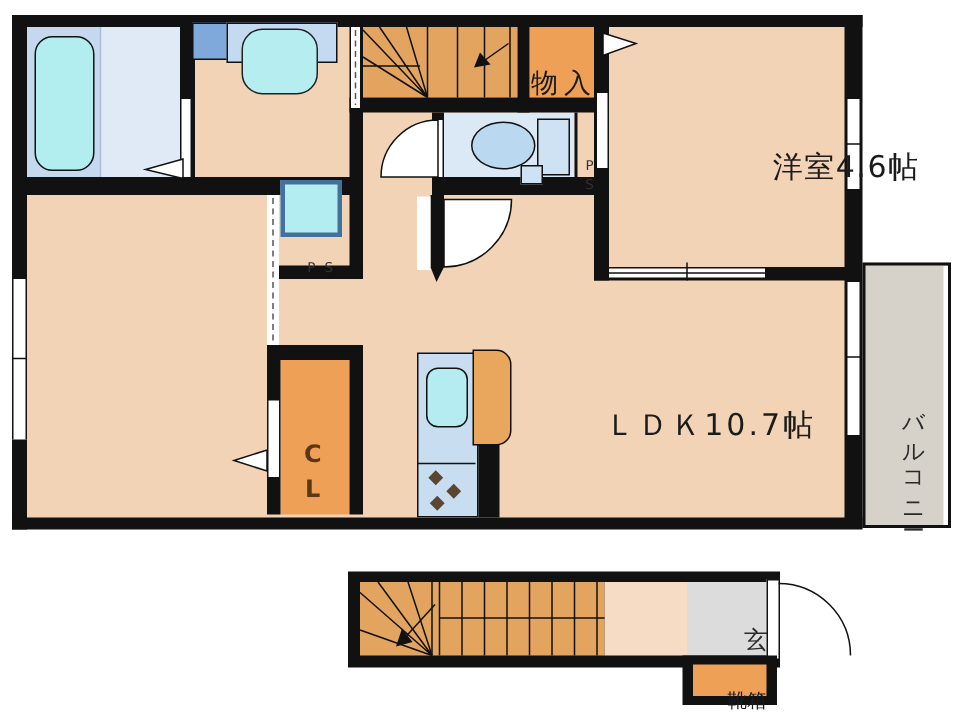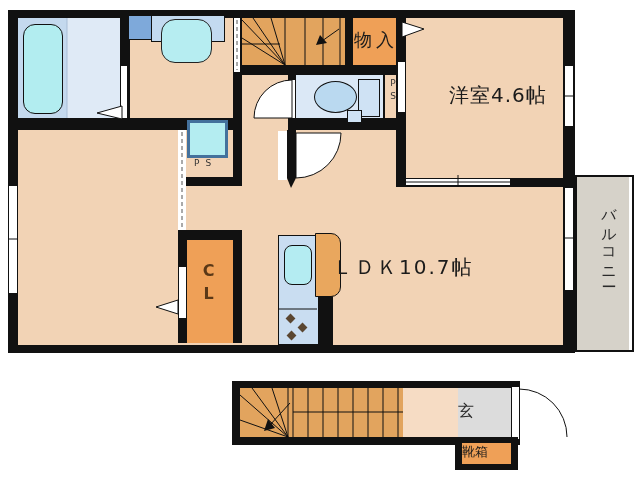--- a/index.html
+++ b/index.html
@@ -1,21 +1,21 @@
 <!DOCTYPE html>
 <html><head>
 <meta charset="utf-8">
 <style>
   html,body{margin:0;padding:0;background:#ffffff;}
   .canvas{position:relative;width:638px;height:480px;background:#ffffff;overflow:hidden;
           font-family:"DejaVu Sans","Liberation Sans",sans-serif;}
   .abs{position:absolute;}
   .wall{position:absolute;background:#111111;}
   .gap{position:absolute;background:#ffffff;}
-  .lbl{position:absolute;color:#1b1b1b;text-align:left;line-height:1.1;white-space:nowrap;}
+  .lbl{position:absolute;color:#1b1b1b;text-align:right;line-height:1.1;white-space:nowrap;margin-top:16px;}
   .vert{writing-mode:vertical-rl;}
   .upright{text-orientation:upright;}
   svg.overlay{position:absolute;left:0;top:0;pointer-events:none;}
 </style>
 </head>
 <body>
 
 <div class="canvas">
 
   <div class="abs" style="left:14px;top:14px;width:553px;height:335px;background:#f2d3b5;"></div>
@@ -115,21 +115,21 @@
       <path d="M240 395L288 437 M240 420L288 437 M252 388L288 437 M272 388L288 437"></path>
     </g>
     <g>
       <path d="M290 403L270 425" stroke="#111" fill="none"></path>
       <polygon points="264,431 275,428 268,419" fill="#111"></polygon>
     </g>
     <path d="M519 389 A48 48 0 0 1 567 437" fill="none" stroke="#111"></path>
   </svg>
 
   <div class="lbl" style="left:405px;top:84px;width:164px;font-size:20px;letter-spacing:1px;padding-left:44px;">洋室4.6帖</div>
-  <div class="lbl" style="left:333px;top:256px;width:200px;font-size:20px;letter-spacing:2px;">ＬＤＫ10.7帖</div>
+  <div class="lbl" style="left:344px;top:256px;width:200px;font-size:20px;letter-spacing:2px;">ＬＤＫ10.7帖</div>
   <div class="lbl" style="left:350px;top:30px;width:48px;font-size:18px;letter-spacing:4px;text-indent:4px;">物入</div>
   <div class="lbl vert upright" style="left:197px;top:261px;width:20px;height:62px;font-size:16px;letter-spacing:4px;color:#5a3817;font-weight:bold;">CL</div>
   <div class="lbl vert upright" style="left:384px;top:78px;width:13px;height:38px;font-size:9px;letter-spacing:3px;color:#333;">PS</div>
   <div class="lbl" style="left:188px;top:159px;width:40px;font-size:9px;letter-spacing:6px;text-indent:6px;color:#333;">PS</div>
   <div class="lbl vert" style="left:591px;top:198px;width:26px;height:134px;font-size:15px;letter-spacing:3px;color:#2a2a2a;">バルコニー</div>
   <div class="lbl" style="left:458px;top:402px;width:54px;font-size:16px;color:#2a2a2a;">玄</div>
   <div class="lbl" style="left:462px;top:445px;width:49px;font-size:13px;">靴箱</div>
 
 </div>
 

